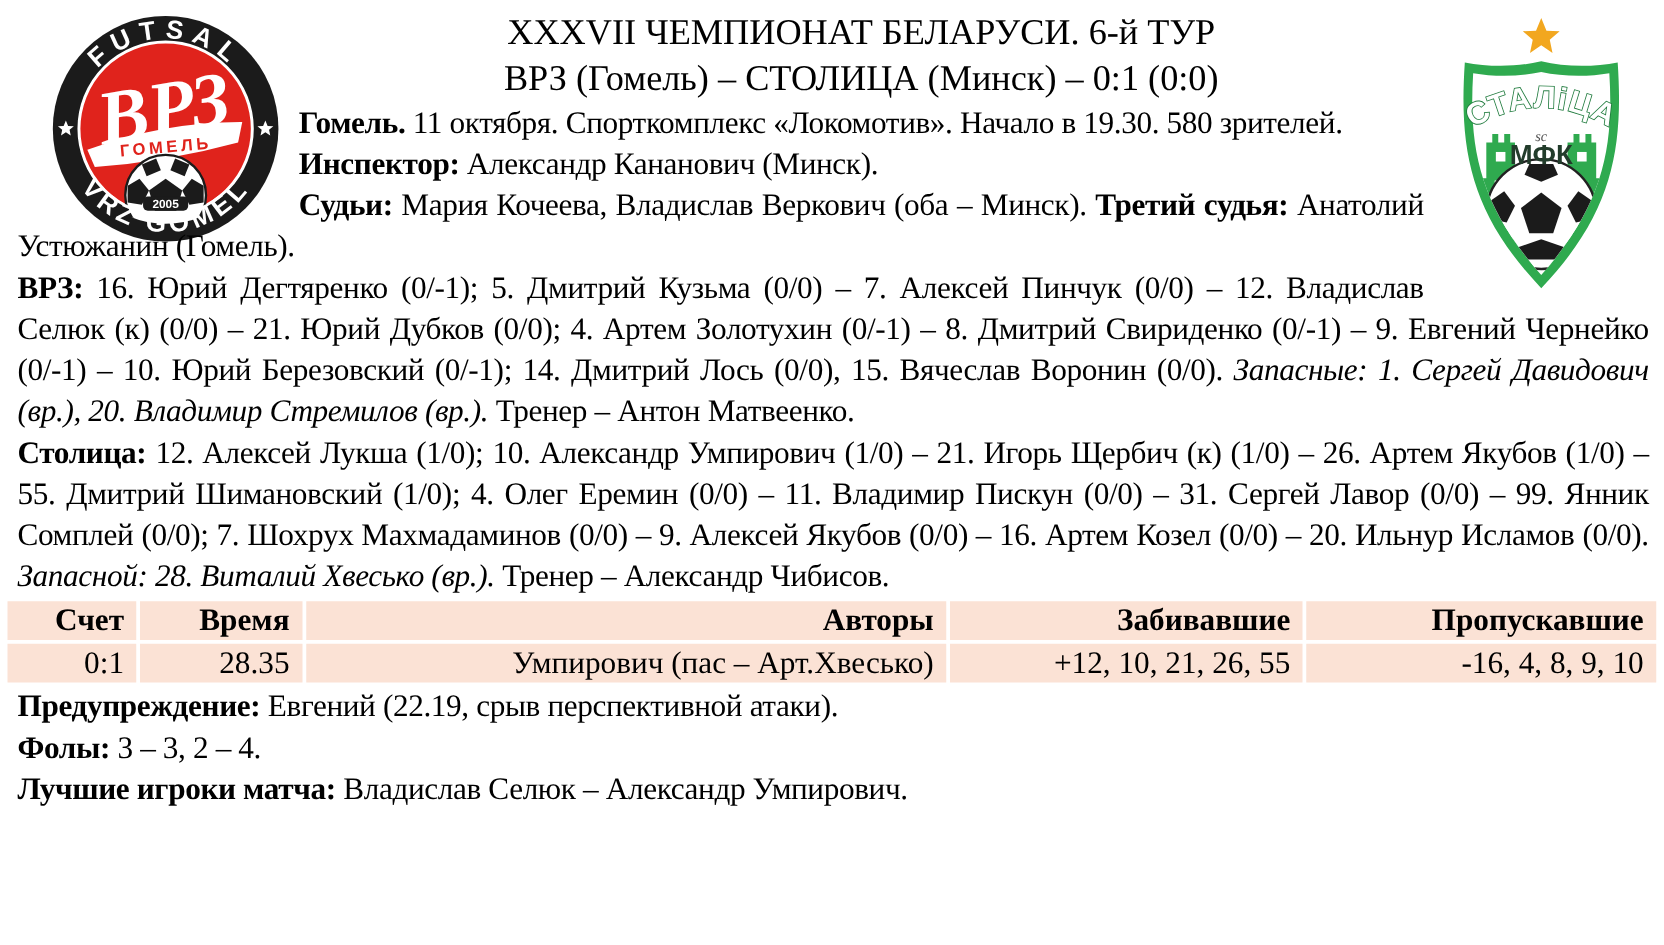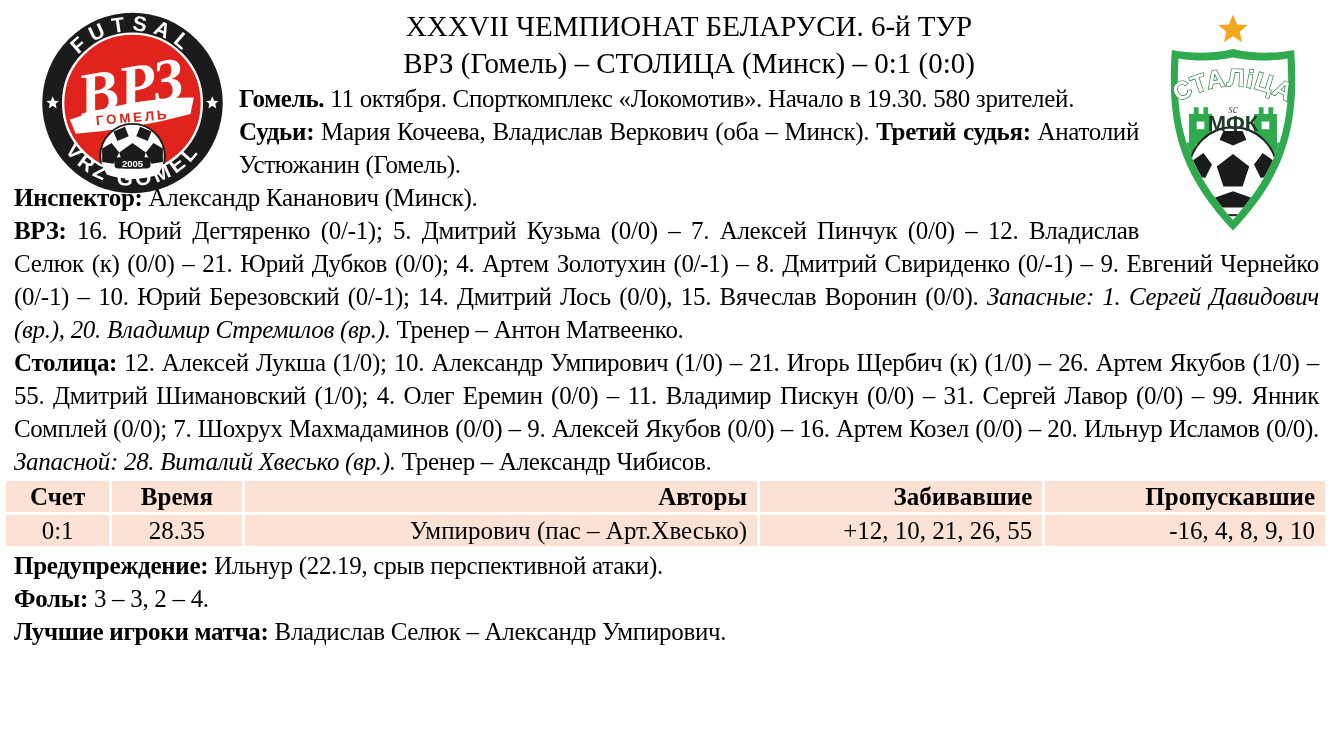--- a/index.html
+++ b/index.html
@@ -28,21 +28,21 @@
     width:calc(100% + 20px); margin-left:-11px;
     background:#ffffff;
   }
   table.events th, table.events td {
     background:var(--cell-bg,#fbe2d5);
     font-size:25px; line-height:30px; height:31px;
     padding:0 10px; overflow:hidden; white-space:nowrap;
     text-align:right; font-weight:normal;
   }
   table.events th { font-weight:bold; }
-  table.events .c0, table.events .c1 { text-align:center; }
+  table.events .c0, table.events .c1 { }
   table.events td.c0 { font-weight:normal; }
 </style>
 </head>
 <body>
 
 <div class="page">
 
   <div class="logo-left">
     <svg viewBox="0 0 200 200">
       <clipPath id="vrzInner">
@@ -117,22 +117,22 @@
       <text x="90" y="107" text-anchor="middle" font-family="Liberation Serif, serif" font-style="italic" font-size="12" fill="#555555">sc</text>
       <text x="90" y="126" text-anchor="middle" font-family="Liberation Sans, sans-serif" font-weight="bold" font-size="23" fill="#223c2b">МФК</text>
     </svg>
   </div>
 
   <h1>XXXVII ЧЕМПИОНАТ БЕЛАРУСИ. 6-й ТУР</h1>
   <h1>ВРЗ (Гомель) – СТОЛИЦА (Минск) – 0:1 (0:0)</h1>
 
   <div class="body-text">
       <p><span class="b">Гомель.</span><span> 11 октября. Спорткомплекс «Локомотив». Начало в 19.30. 580 зрителей.</span></p>
+      <p><span class="b">Инспектор:</span><span> Александр Кананович (Минск).</span></p>
       <p><span class="b">Судьи:</span><span> Мария Кочеева, Владислав Веркович (оба – Минск). </span><span class="b">Третий судья:</span><span> Анатолий Устюжанин (Гомель).</span></p>
-      <p><span class="b">Инспектор:</span><span> Александр Кананович (Минск).</span></p>
       <p><span class="b">ВРЗ:</span><span> 16. Юрий Дегтяренко (0/-1); 5. Дмитрий Кузьма (0/0) – 7. Алексей Пинчук (0/0) – 12. Владислав Селюк (к) (0/0) – 21. Юрий Дубков (0/0); 4. Артем Золотухин (0/-1) – 8. Дмитрий Свириденко (0/-1) – 9. Евгений Чернейко (0/-1) – 10. Юрий Березовский (0/-1); 14. Дмитрий Лось (0/0), 15. Вячеслав Воронин (0/0). </span><span class="i">Запасные: 1. Сергей Давидович (вр.), 20. Владимир Стремилов (вр.).</span><span> Тренер – Антон Матвеенко.</span></p>
       <p><span class="b">Столица:</span><span> 12. Алексей Лукша (1/0); 10. Александр Умпирович (1/0) – 21. Игорь Щербич (к) (1/0) – 26. Артем Якубов (1/0) – 55. Дмитрий Шимановский (1/0); 4. Олег Еремин (0/0) – 11. Владимир Пискун (0/0) – 31. Сергей Лавор (0/0) – 99. Янник Сомплей (0/0); 7. Шохрух Махмадаминов (0/0) – 9. Алексей Якубов (0/0) – 16. Артем Козел (0/0) – 20. Ильнур Исламов (0/0). </span><span class="i">Запасной: 28. Виталий Хвесько (вр.).</span><span> Тренер – Александр Чибисов.</span></p>
     </div>
 
   <table class="events">
     <colgroup>
       <col style="width:7.9%">
         <col style="width:9.9%">
         <col style="width:39.2%">
         <col style="width:21.6%">
@@ -152,18 +152,18 @@
           <td class="c0">0:1</td>
           <td class="c1">28.35</td>
           <td class="c2">Умпирович (пас – Арт.Хвесько)</td>
           <td class="c3">+12, 10, 21, 26, 55</td>
           <td class="c4">-16, 4, 8, 9, 10</td>
         </tr>
       </tbody>
   </table>
 
   <div class="body-text">
-      <p><span class="b">Предупреждение:</span><span> Ильнур (22.19, срыв перспективной атаки).</span></p>
+      <p><span class="b">Предупреждение:</span><span> Евгений (22.19, срыв перспективной атаки).</span></p>
       <p><span class="b">Фолы:</span><span> 3 – 3, 2 – 4.</span></p>
       <p><span class="b">Лучшие игроки матча:</span><span> Владислав Селюк – Александр Умпирович.</span></p>
     </div>
 
 </div>
 
 </body></html>

